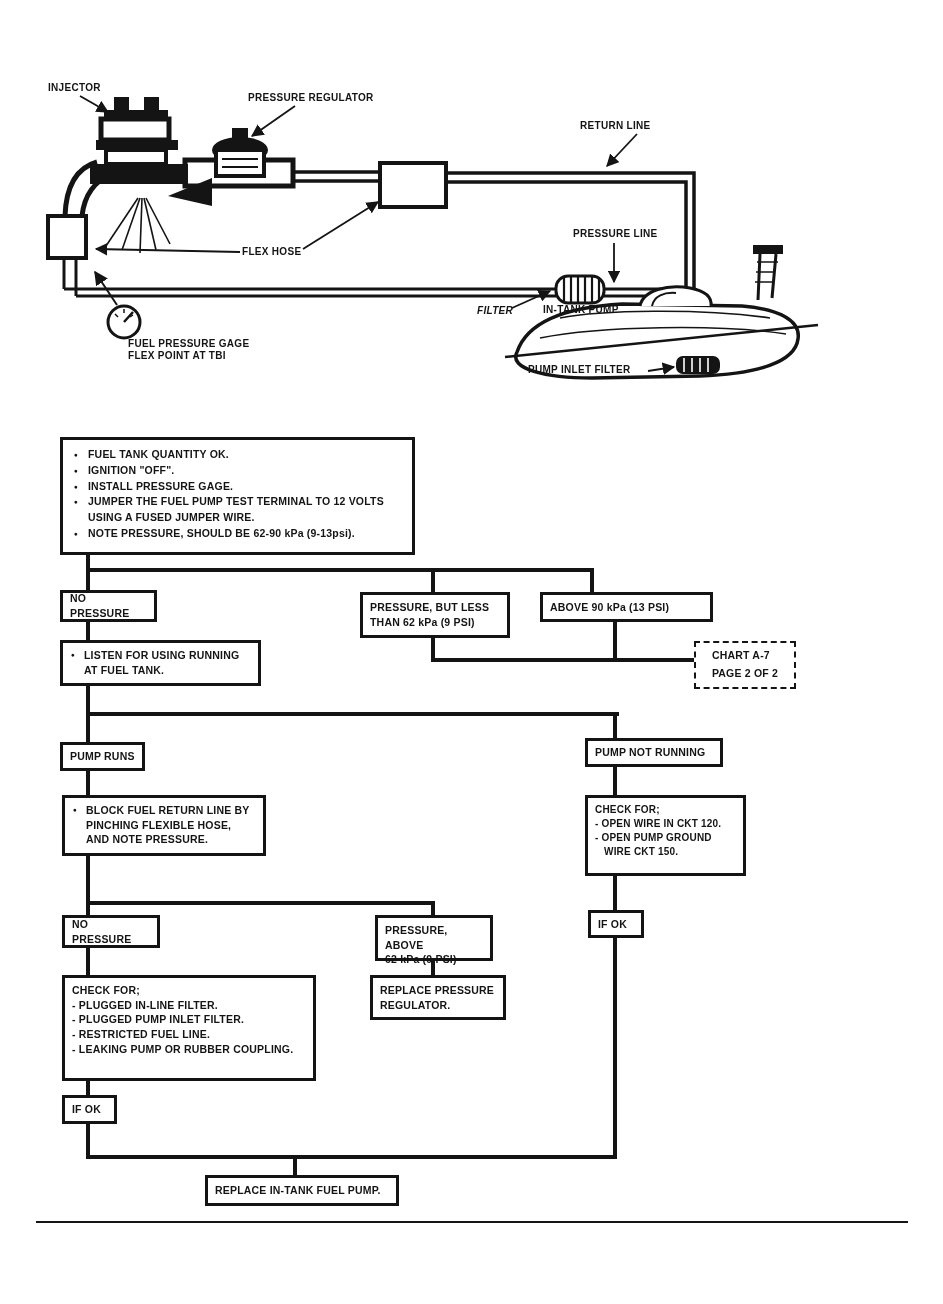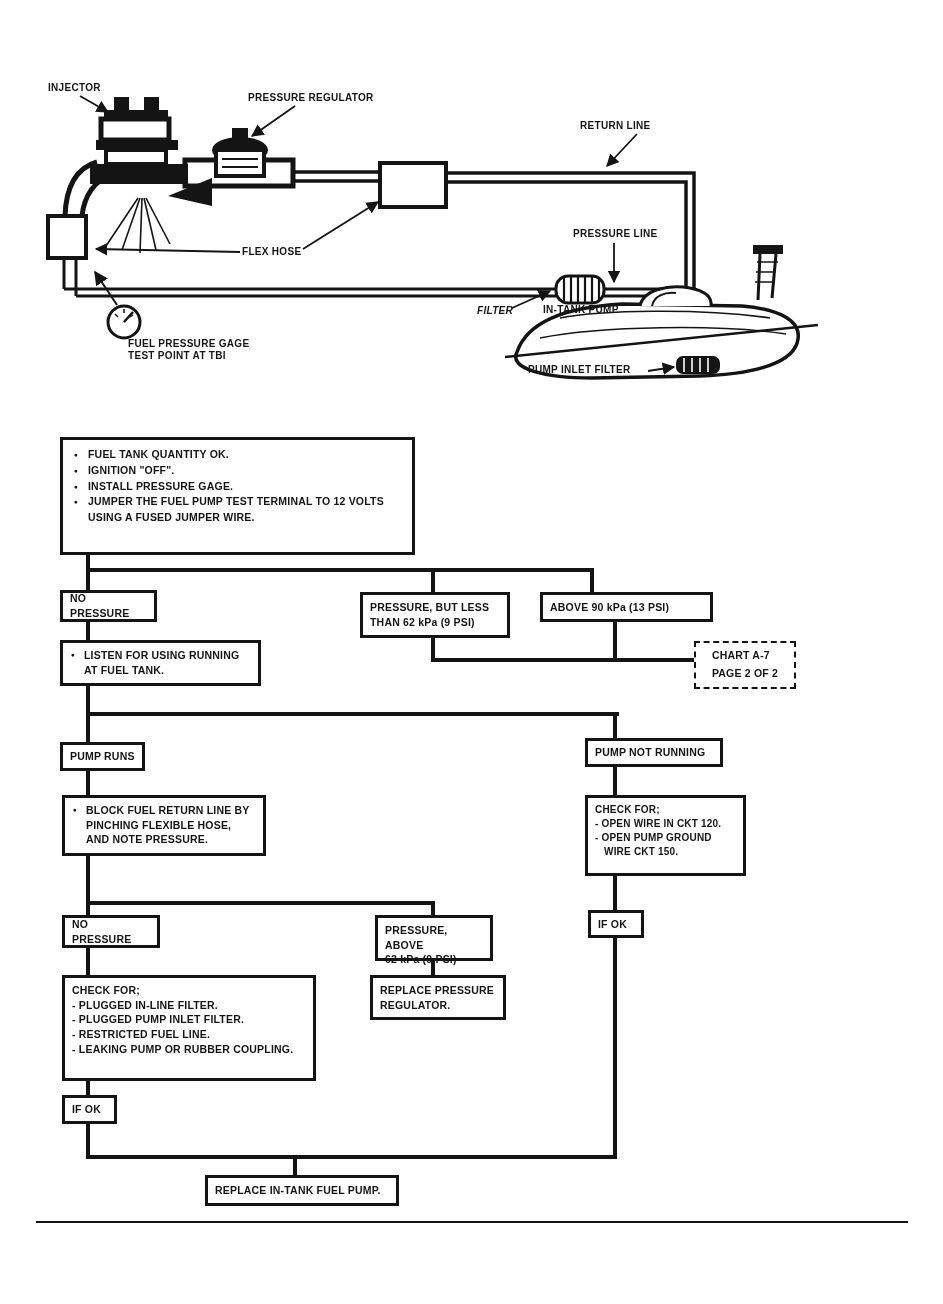--- a/index.html
+++ b/index.html
@@ -138,21 +138,21 @@
     </svg>
 
     <div class="dlabel" style="left:48px; top:82px;">INJECTOR</div>
     <div class="dlabel" style="left:248px; top:92px;">PRESSURE REGULATOR</div>
     <div class="dlabel" style="left:580px; top:120px;">RETURN LINE</div>
     <div class="dlabel" style="left:242px; top:246px;">FLEX HOSE</div>
     <div class="dlabel" style="left:573px; top:228px;">PRESSURE LINE</div>
     <div class="dlabel" style="left:477px; top:305px;font-style:italic;">FILTER</div>
     <div class="dlabel" style="left:543px; top:304px;">IN-TANK   PUMP</div>
     <div class="dlabel" style="left:128px; top:338px;">FUEL PRESSURE GAGE</div>
-    <div class="dlabel" style="left:128px; top:350px;">TEST POINT AT TBI</div>
+    <div class="dlabel" style="left:128px; top:350px;">FLEX POINT AT TBI</div>
     <div class="dlabel" style="left:528px; top:364px;">PUMP INLET FILTER</div>
   </div>
 
   <div class="conn" style="left:86px;  top:555px; width:4px;   height:39px;"></div>
   <div class="conn" style="left:86px;  top:568px; width:508px; height:4px;"></div>
   <div class="conn" style="left:431px; top:568px; width:4px;   height:28px;"></div>
   <div class="conn" style="left:590px; top:568px; width:4px;   height:28px;"></div>
   <div class="conn" style="left:431px; top:638px; width:4px;   height:24px;"></div>
   <div class="conn" style="left:613px; top:622px; width:4px;   height:40px;"></div>
   <div class="conn" style="left:431px; top:658px; width:266px; height:4px;"></div>
@@ -173,20 +173,21 @@
   <div class="conn" style="left:86px;  top:1155px; width:531px; height:4px;"></div>
   <div class="conn" style="left:613px; top:938px; width:4px;   height:221px;"></div>
   <div class="conn" style="left:293px; top:1155px; width:4px;  height:23px;"></div>
 
   <div class="fbox" style="left:60px; top:437px; width:355px; height:118px; padding:7px 10px;">
     <ul class="bullets">
       <li>FUEL TANK QUANTITY OK.</li>
       <li>IGNITION "OFF".</li>
       <li>INSTALL PRESSURE GAGE.</li>
       <li>JUMPER THE FUEL PUMP TEST TERMINAL TO 12 VOLTS USING A FUSED JUMPER WIRE.</li>
+      <li>NOTE PRESSURE, SHOULD BE 62-90 kPa  (9-13psi).</li>
     </ul>
   </div>
 
   <div class="fbox center" style="left:60px; top:590px; width:97px; height:32px;">NO PRESSURE</div>
 
   <div class="fbox pre" style="left:360px; top:592px; width:150px; height:46px;">PRESSURE, BUT LESS
 THAN 62 kPa (9 PSI)</div>
 
   <div class="fbox center" style="left:540px; top:592px; width:173px; height:30px;">ABOVE 90 kPa (13 PSI)</div>
 

